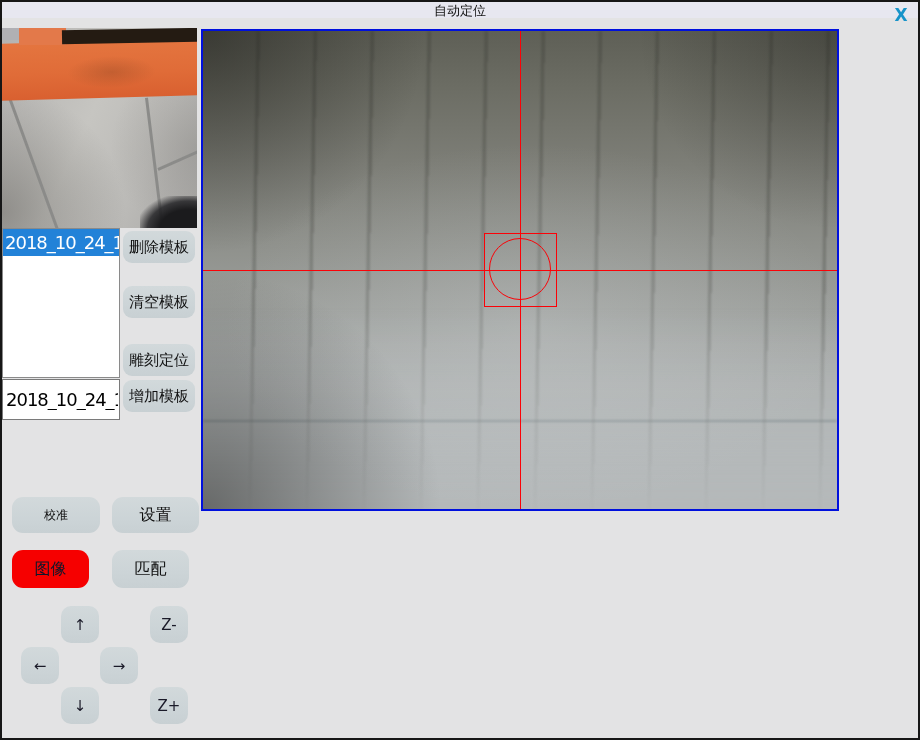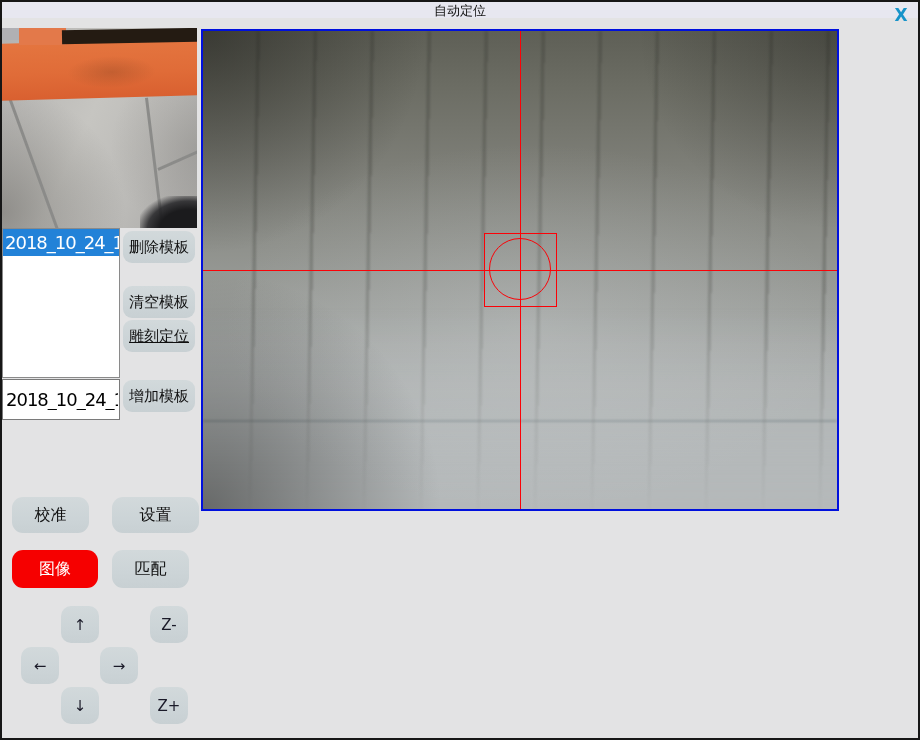--- a/index.html
+++ b/index.html
@@ -73,27 +73,27 @@
   
   .btn {
     position:absolute; display:flex; align-items:center; justify-content:center;
     background:linear-gradient(180deg,#d2d9db 0%, #ccd4d7 60%, #c8d0d3 100%);
     border:none; border-radius:9px; color:#101010; cursor:pointer;
     font-size:15px; padding:8px; white-space:nowrap;
   }
   .btn-tpl { left:123px; width:72px; height:32px; }
   #btn-delete { top:231px; }
   #btn-clear  { top:286px; }
-  #btn-engrave{ top:320px;text-decoration:underline; }
+  #btn-engrave{ top:344px; }
   #btn-add    { top:380px; }
   #btn-poscut { left:12px; top:442px; width:177px; height:37px; border-radius:11px; font-size:17px; }
-  #btn-calib  { left:12px;  top:497px; width:77px; height:36px; border-radius:11px; font-size:16px; }
+  #btn-calib  { left:12px;  top:497px; width:88px; height:36px; border-radius:11px; font-size:12px; }
   #btn-set    { left:112px; top:497px; width:87px; height:36px; border-radius:11px; font-size:16px; }
-  #btn-image  { left:12px;  top:550px; width:86px; height:38px; border-radius:11px; font-size:16px;
-                background:#f60000; color:#ffffff; }
+  #btn-image  { left:12px;  top:550px; width:77px; height:38px; border-radius:11px; font-size:16px;
+                background:#f60000; color:#0f172a; }
   #btn-match  { left:112px; top:550px; width:77px; height:38px; border-radius:11px; font-size:16px; }
 
   .jog { width:38px; height:37px; border-radius:10px; font-size:15px; color:#1a1a28; }
   #jog-up    { left:61px;  top:606px; }
   #jog-zm    { left:150px; top:606px; }
   #jog-left  { left:21px;  top:647px; }
   #jog-right { left:100px; top:647px; }
   #jog-down  { left:61px;  top:687px; }
   #jog-zp    { left:150px; top:687px; }
 

